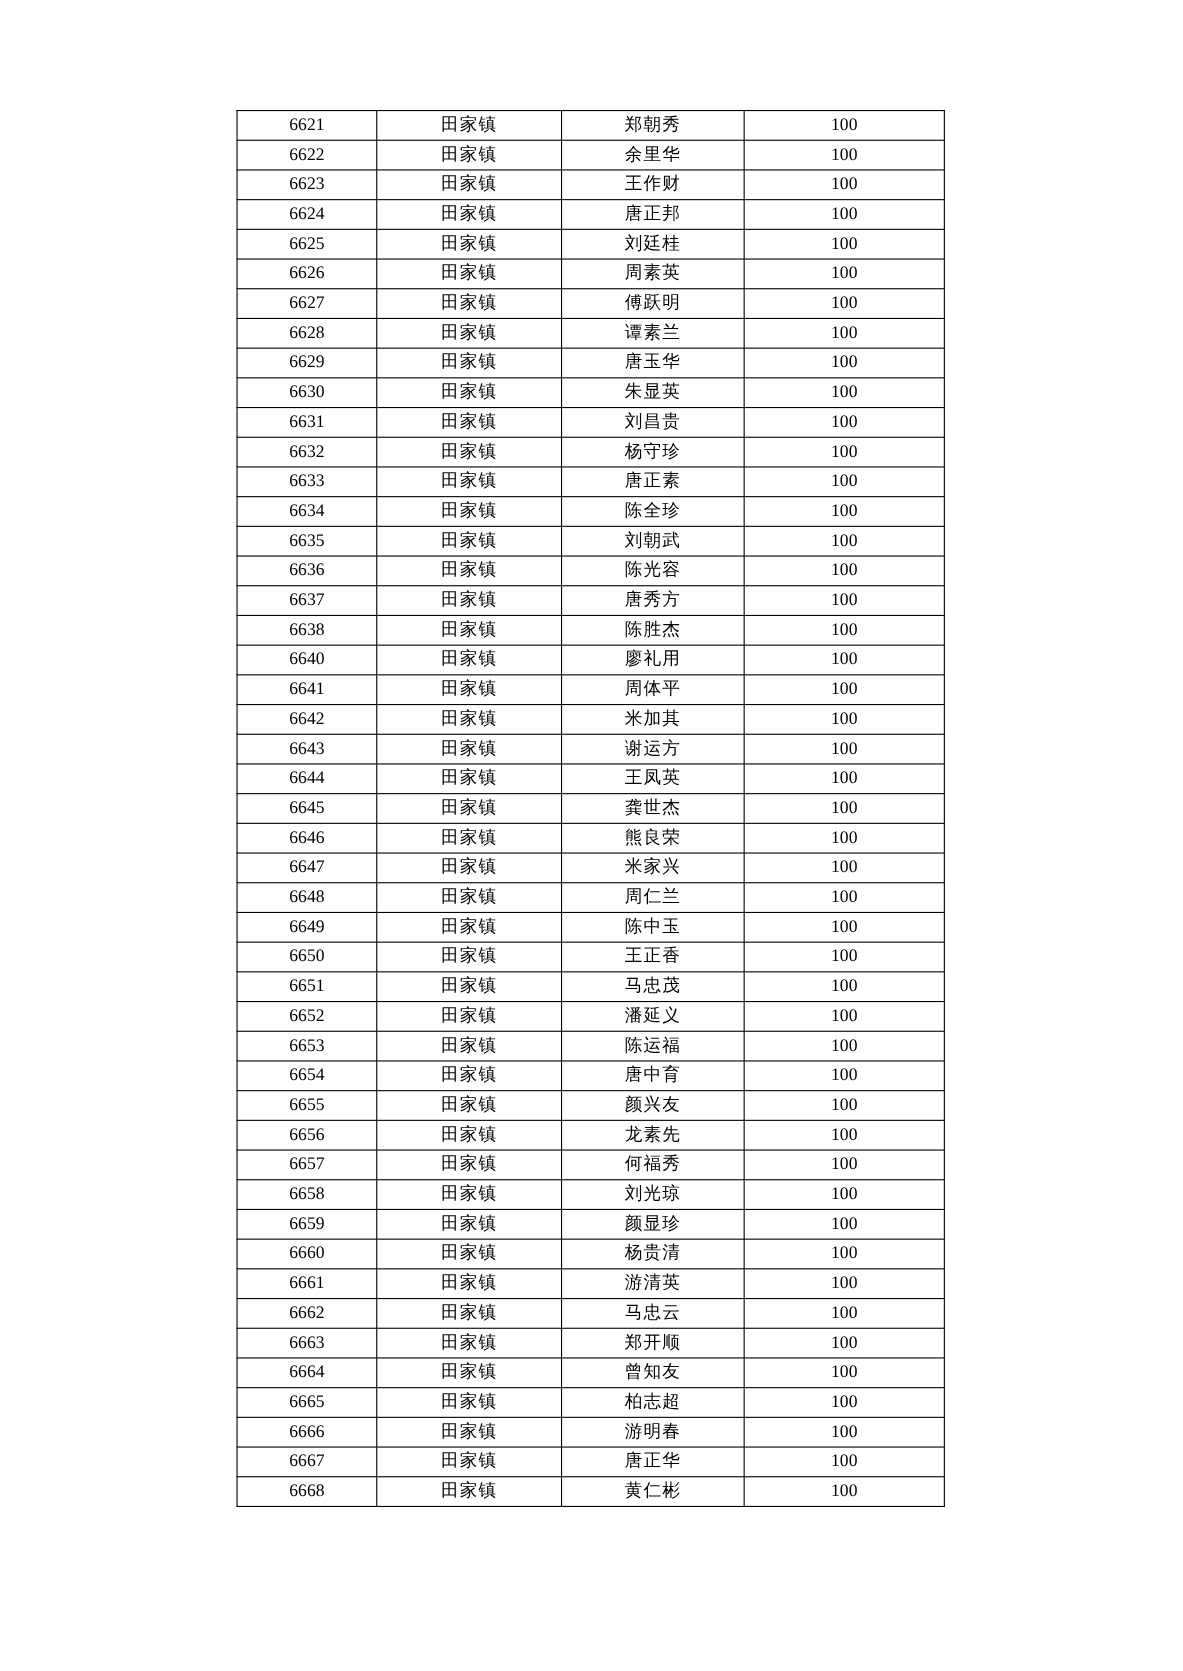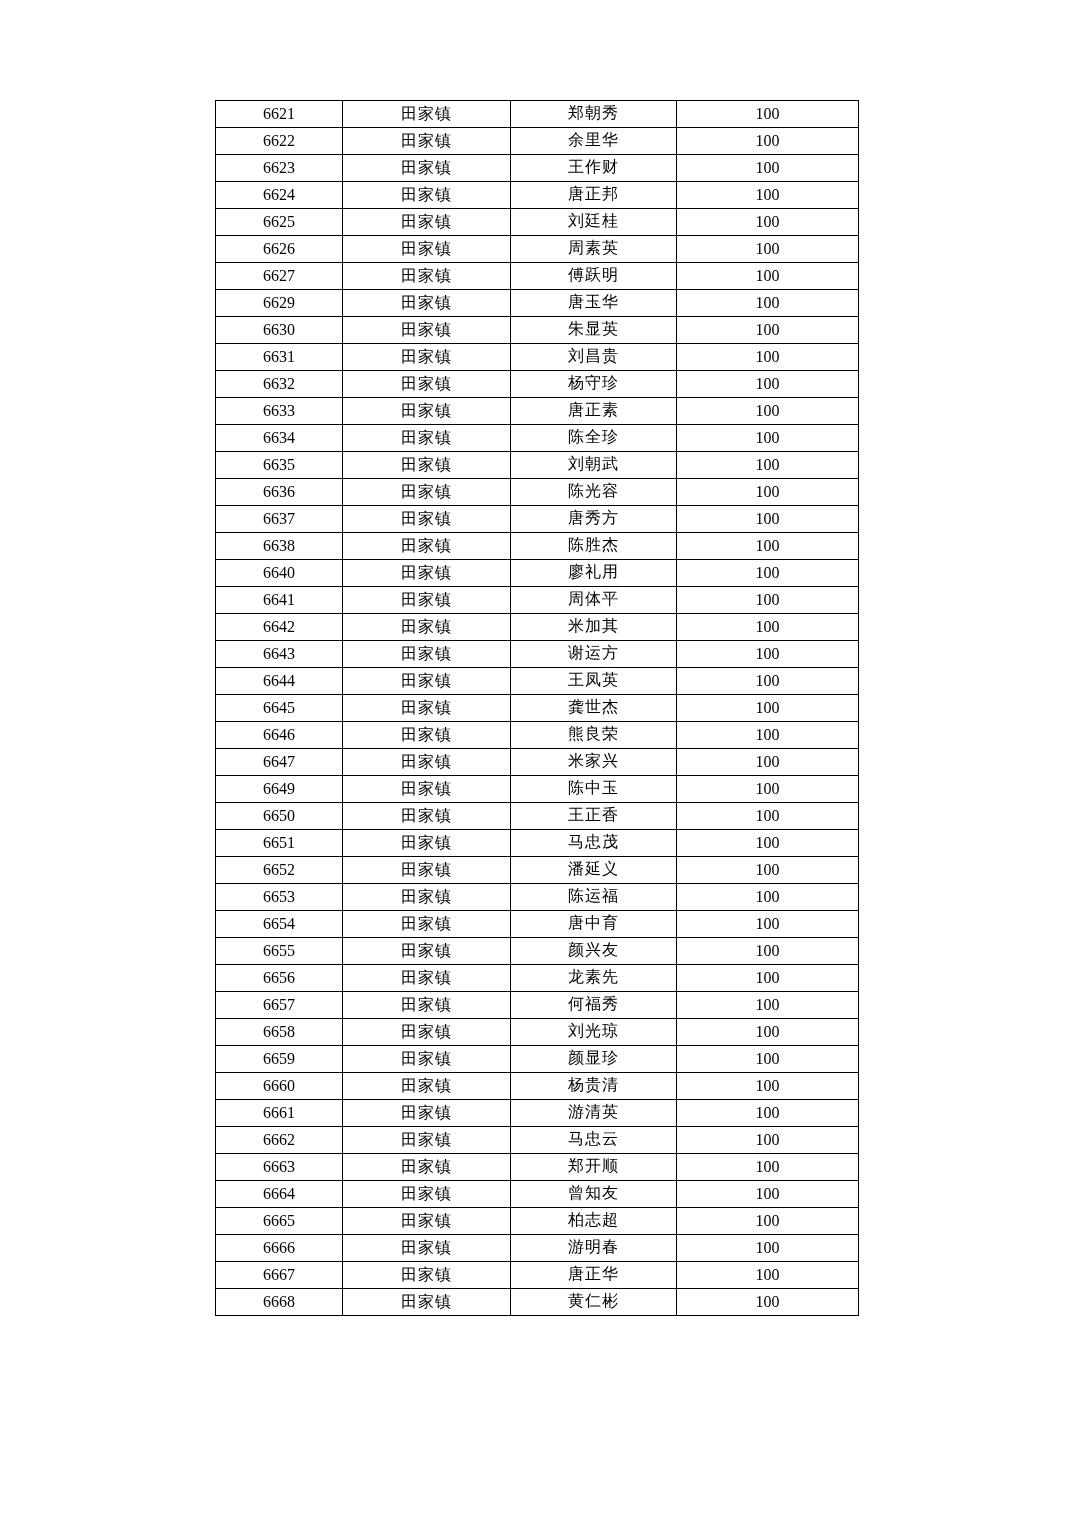--- a/index.html
+++ b/index.html
@@ -86,20 +86,26 @@
           <td class="col2">周素英</td>
           <td class="col3">100</td>
         </tr>
         <tr>
           <td class="col0">6627</td>
           <td class="col1">田家镇</td>
           <td class="col2">傅跃明</td>
           <td class="col3">100</td>
         </tr>
         <tr>
+          <td class="col0">6628</td>
+          <td class="col1">田家镇</td>
+          <td class="col2">谭素兰</td>
+          <td class="col3">100</td>
+        </tr>
+        <tr>
           <td class="col0">6629</td>
           <td class="col1">田家镇</td>
           <td class="col2">唐玉华</td>
           <td class="col3">100</td>
         </tr>
         <tr>
           <td class="col0">6630</td>
           <td class="col1">田家镇</td>
           <td class="col2">朱显英</td>
           <td class="col3">100</td>
@@ -191,20 +197,26 @@
         <tr>
           <td class="col0">6646</td>
           <td class="col1">田家镇</td>
           <td class="col2">熊良荣</td>
           <td class="col3">100</td>
         </tr>
         <tr>
           <td class="col0">6647</td>
           <td class="col1">田家镇</td>
           <td class="col2">米家兴</td>
+          <td class="col3">100</td>
+        </tr>
+        <tr>
+          <td class="col0">6648</td>
+          <td class="col1">田家镇</td>
+          <td class="col2">周仁兰</td>
           <td class="col3">100</td>
         </tr>
         <tr>
           <td class="col0">6649</td>
           <td class="col1">田家镇</td>
           <td class="col2">陈中玉</td>
           <td class="col3">100</td>
         </tr>
         <tr>
           <td class="col0">6650</td>

